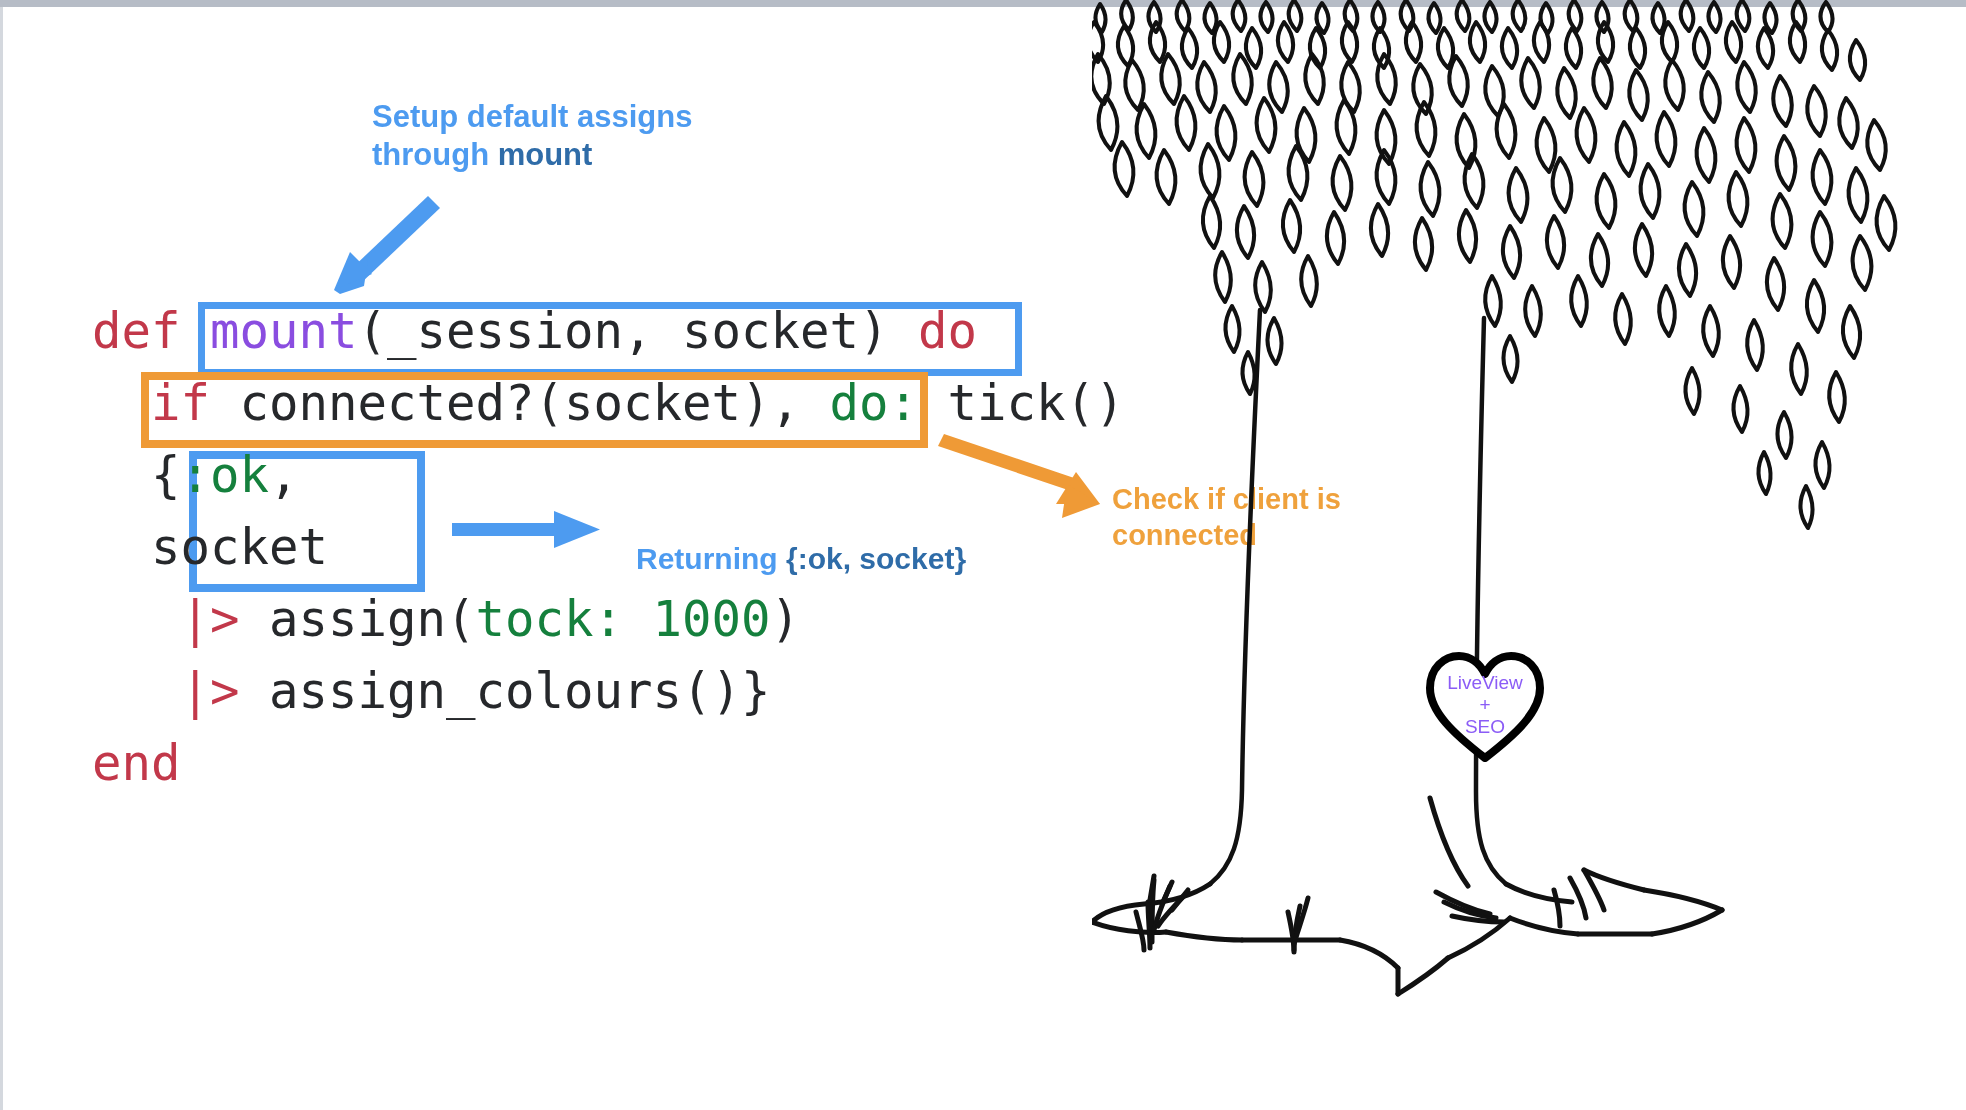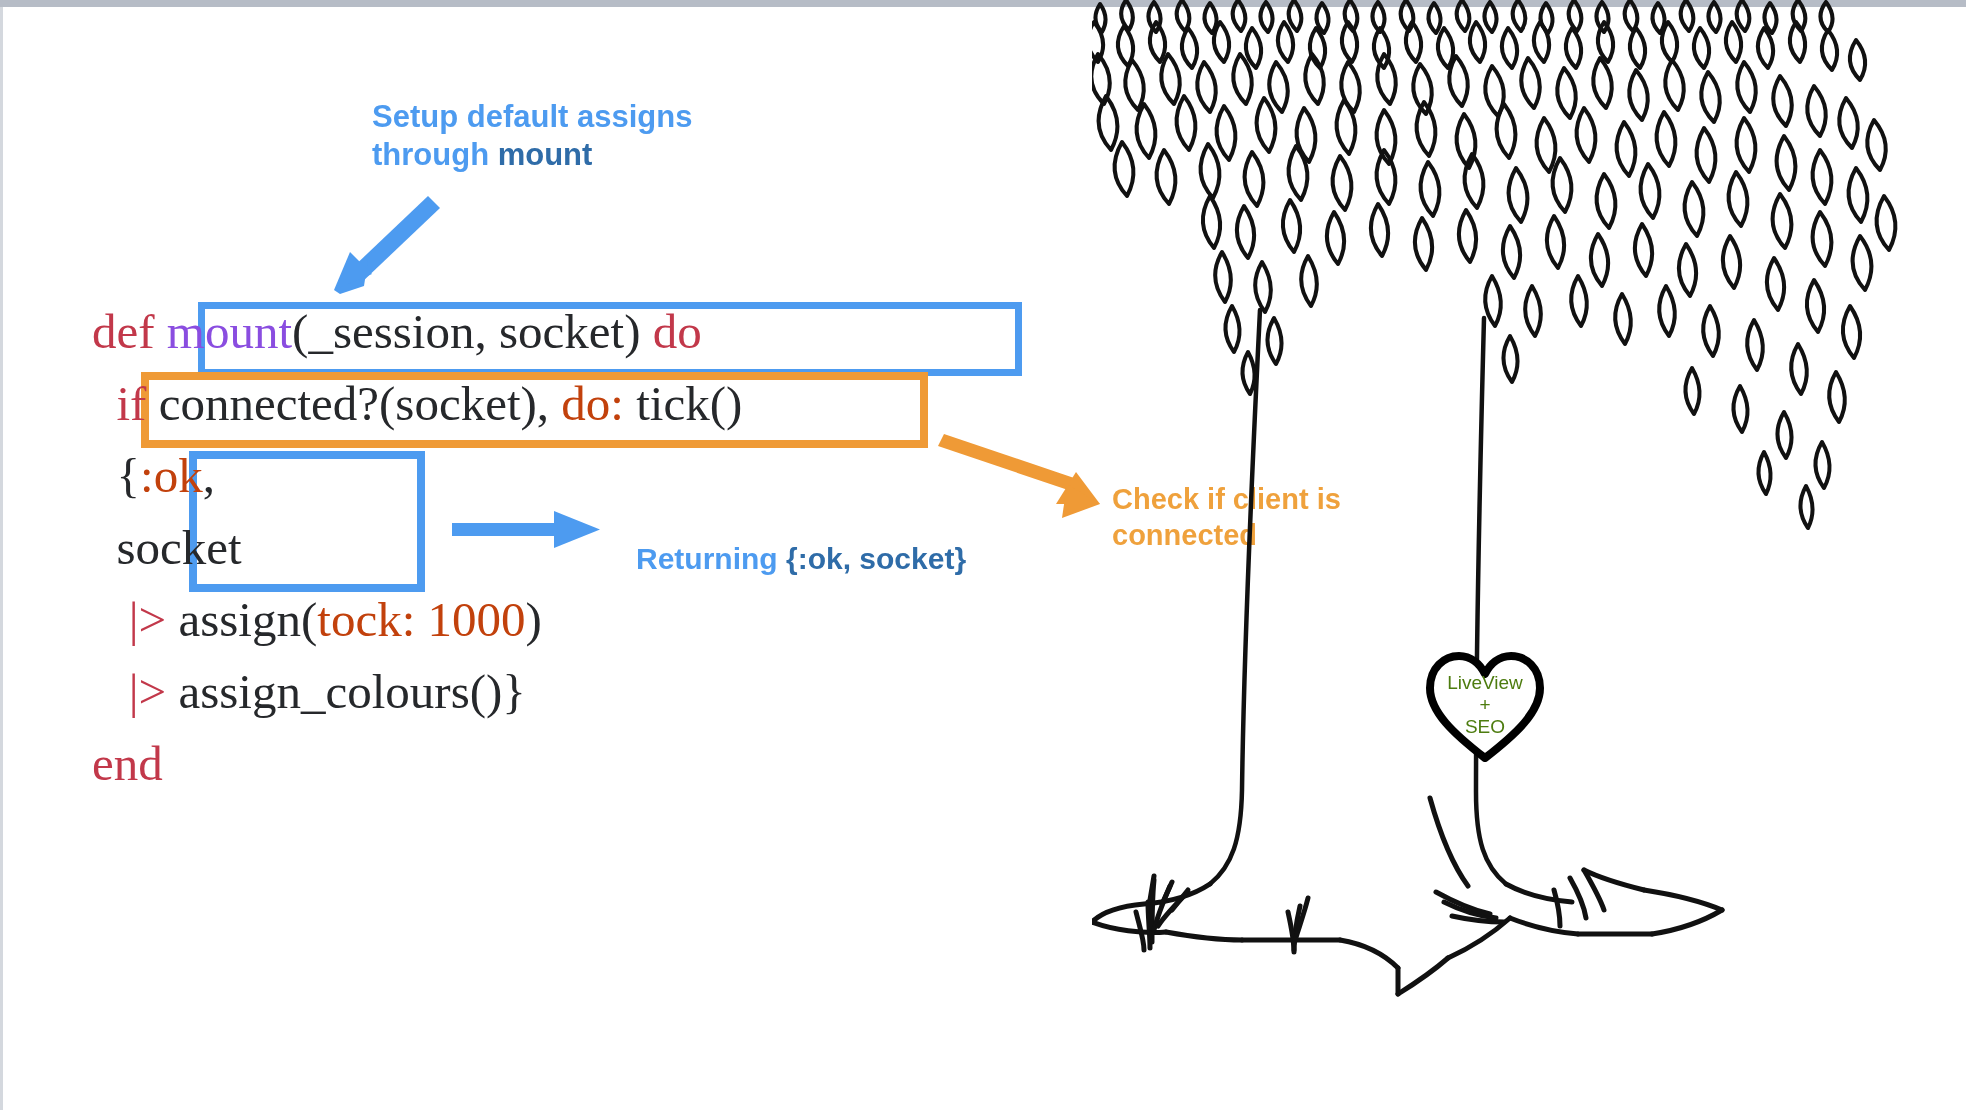--- a/index.html
+++ b/index.html
@@ -70,24 +70,24 @@
   #code {
     position: absolute;
     left: 92px; top: 296px;
     font-family: "DejaVu Sans Mono", monospace;
     font-size: 49px;
     line-height: 72px;
     color: #26282b;
     white-space: pre;
     letter-spacing: 0px;
   }
-  #code .line { height: 72px; font-family: Liberation Serif, serif; }
+  #code .line { height: 72px; }
   .t-red  { color: #c2384a; }
   .t-purple { color: #8a4de0; }
-  .t-blue { color: #c2410c; }
+  .t-blue { color: #15803d; }
   .t-plain { color: #26282b; }
 
   
   .hl {
     position: absolute;
     box-sizing: border-box;
     background: transparent;
   }
   #box-mount {
     left: 198px; top: 302px;
@@ -120,21 +120,21 @@
     width: 122px; height: 112px;
   }
   #heart-text {
     position: absolute;
     left: 1428px; top: 672px;
     width: 114px;
     text-align: center;
     font-family: "Liberation Sans", sans-serif;
     font-size: 19px;
     line-height: 22px;
-    color: #4d7c0f;
+    color: #8b5cf6;
     font-weight: normal;
   }
 
   
   #source-link {
     position: absolute;
     left: 1122px; top: 1050px;
     font-family: "Liberation Serif", serif;
     font-size: 30px;
     color: #5f9ef0;

